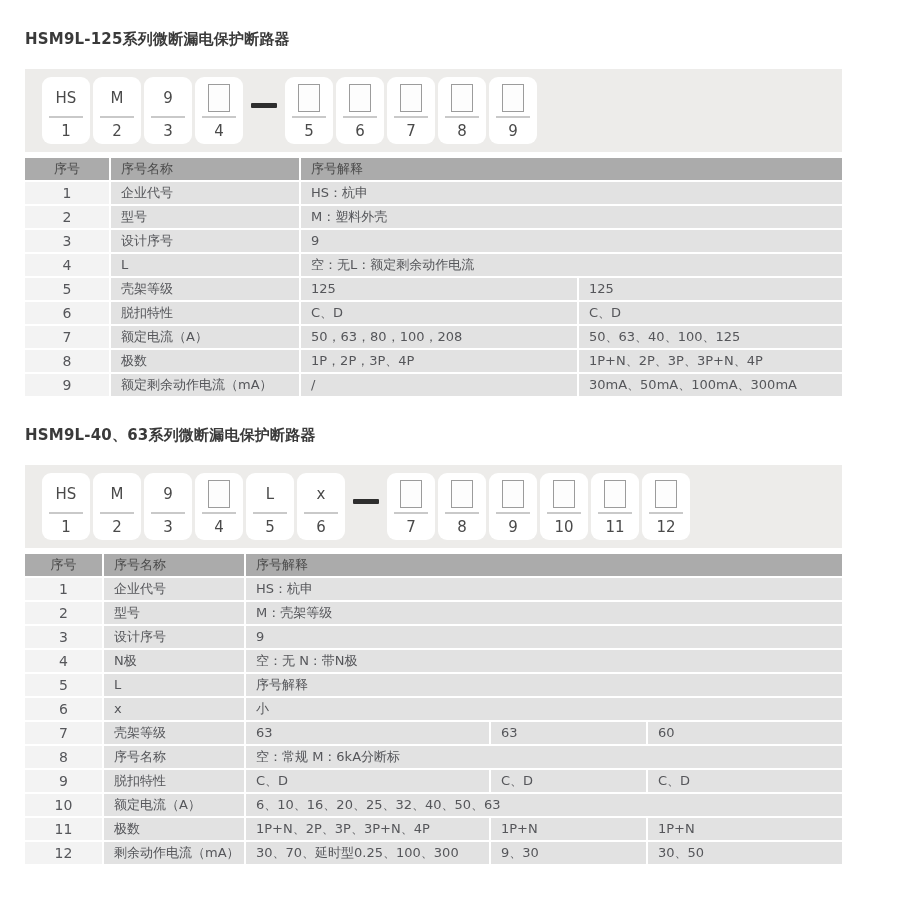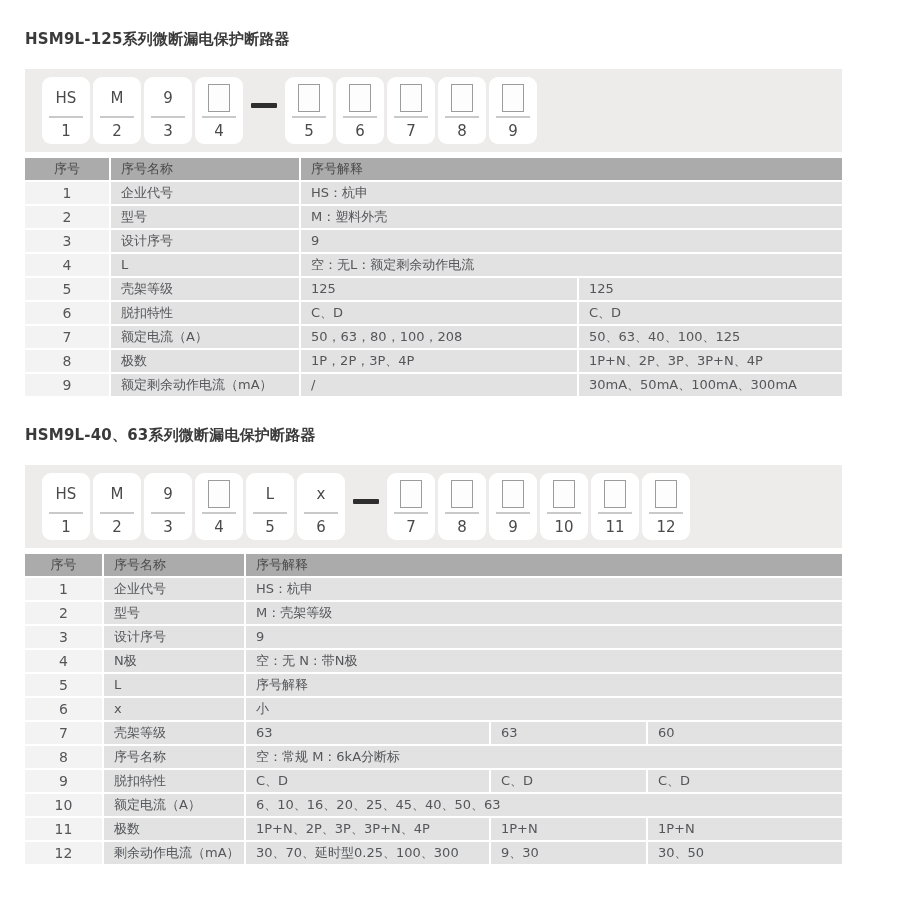--- a/index.html
+++ b/index.html
@@ -343,21 +343,21 @@
           <tr>
             <td class="c-no">9</td>
             <td class="c-name">脱扣特性</td>
             <td class="c-val">C、D</td>
             <td class="c-val">C、D</td>
             <td class="c-val">C、D</td>
           </tr>
           <tr>
             <td class="c-no">10</td>
             <td class="c-name">额定电流（A）</td>
-            <td class="c-val" colspan="3">6、10、16、20、25、45、40、50、63</td>
+            <td class="c-val" colspan="3">6、10、16、20、25、32、40、50、63</td>
           </tr>
           <tr>
             <td class="c-no">11</td>
             <td class="c-name">极数</td>
             <td class="c-val">1P+N、2P、3P、3P+N、4P</td>
             <td class="c-val">1P+N</td>
             <td class="c-val">1P+N</td>
           </tr>
           <tr>
             <td class="c-no">12</td>

